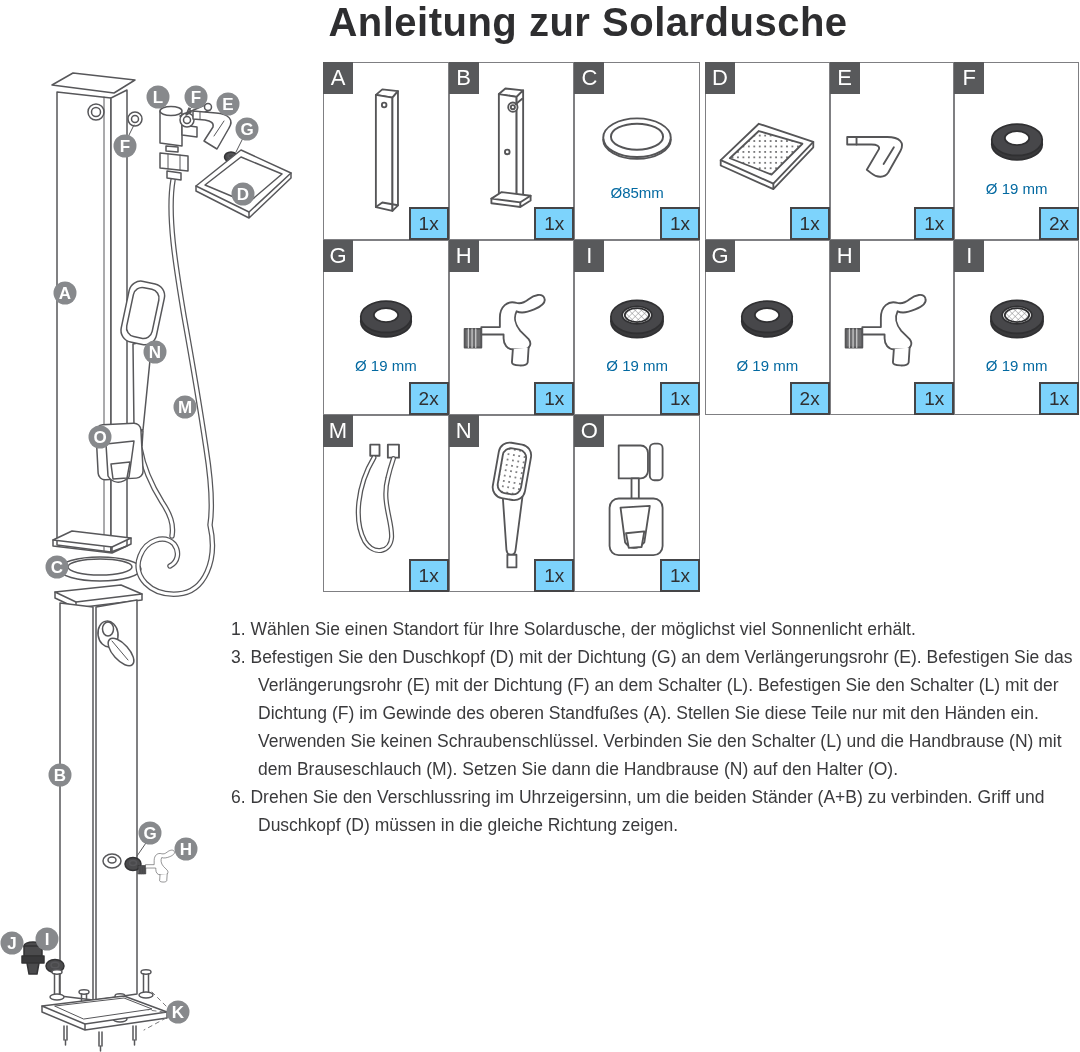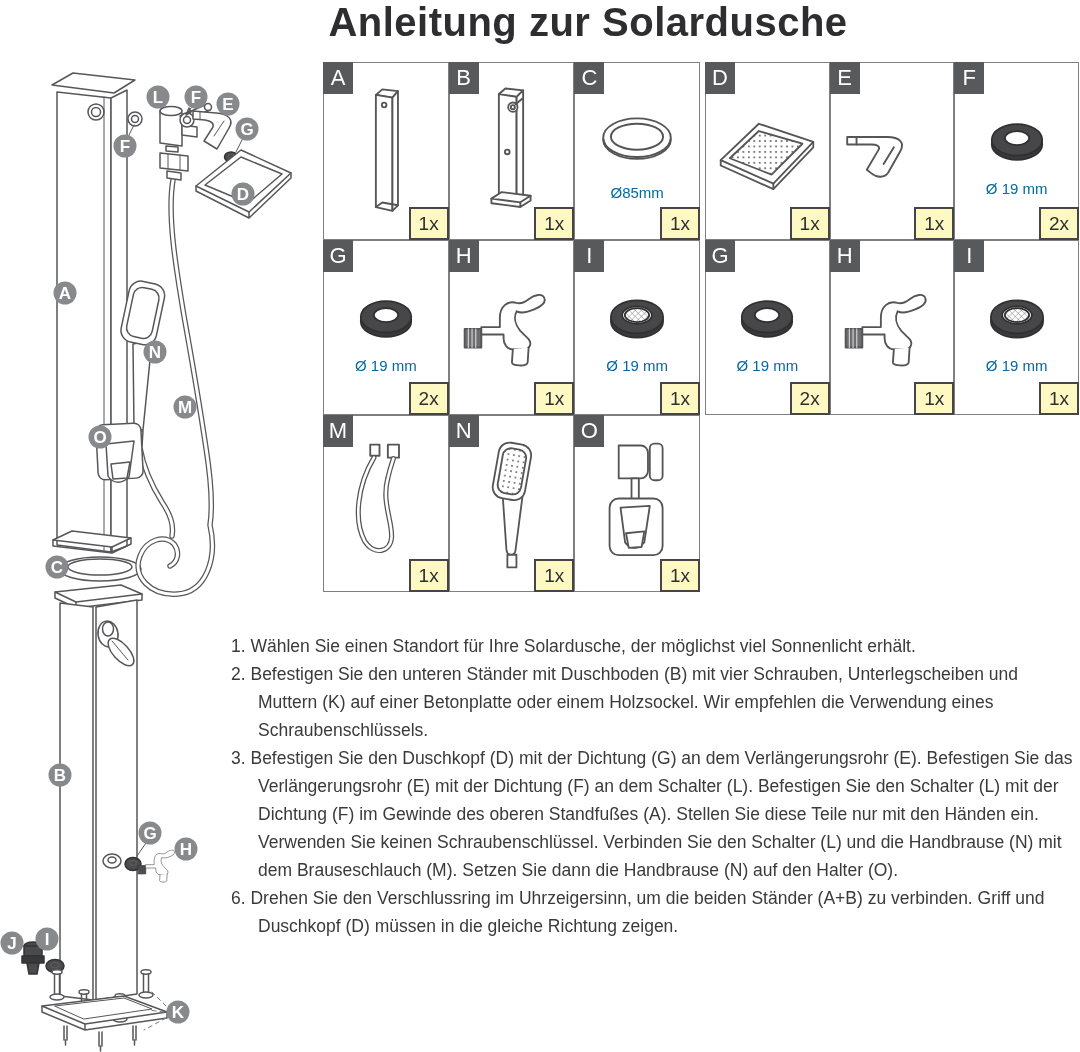--- a/index.html
+++ b/index.html
@@ -17,29 +17,29 @@
   #grid-right{left:705px;top:62px;width:374px;grid-template-columns:repeat(3,1fr);grid-template-rows:178px 175px;}
   .cell{
     position:relative;border:1px solid #7f7f82;background:#fff;
     display:flex;flex-direction:column;align-items:center;justify-content:center;gap:3px;
   }
   .part-label{
     position:absolute;top:-1px;left:-1px;width:30px;height:32px;background:#58595b;
     color:#fff;font-size:22px;display:flex;align-items:center;justify-content:center;z-index:2;
   }
   .part-count{
-    position:absolute;bottom:-1px;right:-1px;width:36px;height:29px;background:#fef9c3;
+    position:absolute;bottom:-1px;right:-1px;width:36px;height:29px;background:#7dd3fc;
     border:2px solid #454547;color:#2f2f31;font-size:19px;display:flex;align-items:center;justify-content:center;z-index:2;
   }
   .dia{font-size:15px;color:#0369a1;margin-top:-2px;}
   .icon-wrap{line-height:0;}
   .icon-wrap svg{stroke:#555557;stroke-width:2;fill:none;stroke-linejoin:round;stroke-linecap:round;}
   
   #instructions{
-    position:absolute;left:231px;top:632px;width:849px;
+    position:absolute;left:231px;top:615px;width:849px;
     font-size:17.5px;line-height:28px;color:#3a3a3c;
   }
   .instr{padding-left:27px;text-indent:-27px;}
   
   #diagram{position:absolute;left:0;top:0;width:320px;height:1052px;}
   #diagram path,#diagram ellipse,#diagram circle,#diagram rect,#diagram line{
     stroke:#57575a;stroke-width:1.5;fill:none;stroke-linejoin:round;stroke-linecap:round;
   }
   #diagram .wh{fill:#ffffff;}
   #diagram .dk{fill:#4b4b4d;stroke:#333335;}
@@ -440,16 +440,15 @@
      <ellipse cx="55" cy="38" rx="17" ry="10" fill="#fff" stroke="#303032"></ellipse>
      <ellipse cx="55" cy="38" rx="14" ry="8" fill="url(#mp4)" stroke="#303032"></ellipse>
         </svg></div>
       <div class="dia">Ø 19 mm</div>
       <div class="part-count">1x</div>
     </div>
   </div>
 
 <div id="instructions">
     <div class="instr"><span>1. </span><span>Wählen Sie einen Standort für Ihre Solardusche, der möglichst viel Sonnenlicht erhält.</span></div>
-    <div class="instr"><span>2. </span><span>Befestigen Sie den unteren Ständer mit Duschboden (B) mit vier Schrauben, Unterlegscheiben und Muttern (K) auf einer Betonplatte oder einem Holzsockel. Wir empfehlen die Verwendung eines Schraubenschlüssels.</span></div>
     <div class="instr"><span>3. </span><span>Befestigen Sie den Duschkopf (D) mit der Dichtung (G) an dem Verlängerungsrohr (E). Befestigen Sie das Verlängerungsrohr (E) mit der Dichtung (F) an dem Schalter (L). Befestigen Sie den Schalter (L) mit der Dichtung (F) im Gewinde des oberen Standfußes (A). Stellen Sie diese Teile nur mit den Händen ein. Verwenden Sie keinen Schraubenschlüssel. Verbinden Sie den Schalter (L) und die Handbrause (N) mit dem Brauseschlauch (M). Setzen Sie dann die Handbrause (N) auf den Halter (O).</span></div>
     <div class="instr"><span>6. </span><span>Drehen Sie den Verschlussring im Uhrzeigersinn, um die beiden Ständer (A+B) zu verbinden. Griff und Duschkopf (D) müssen in die gleiche Richtung zeigen.</span></div>
   </div>
 
 </body></html>

